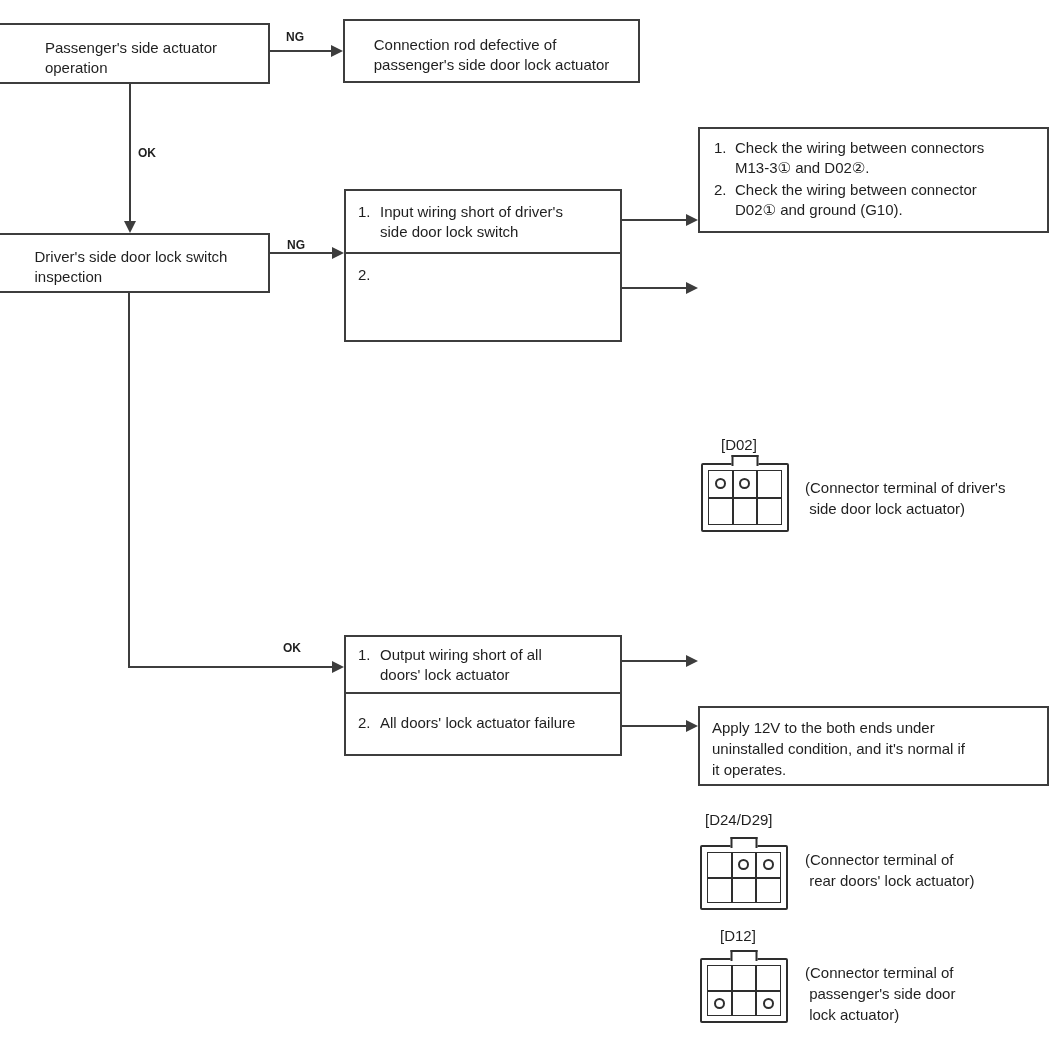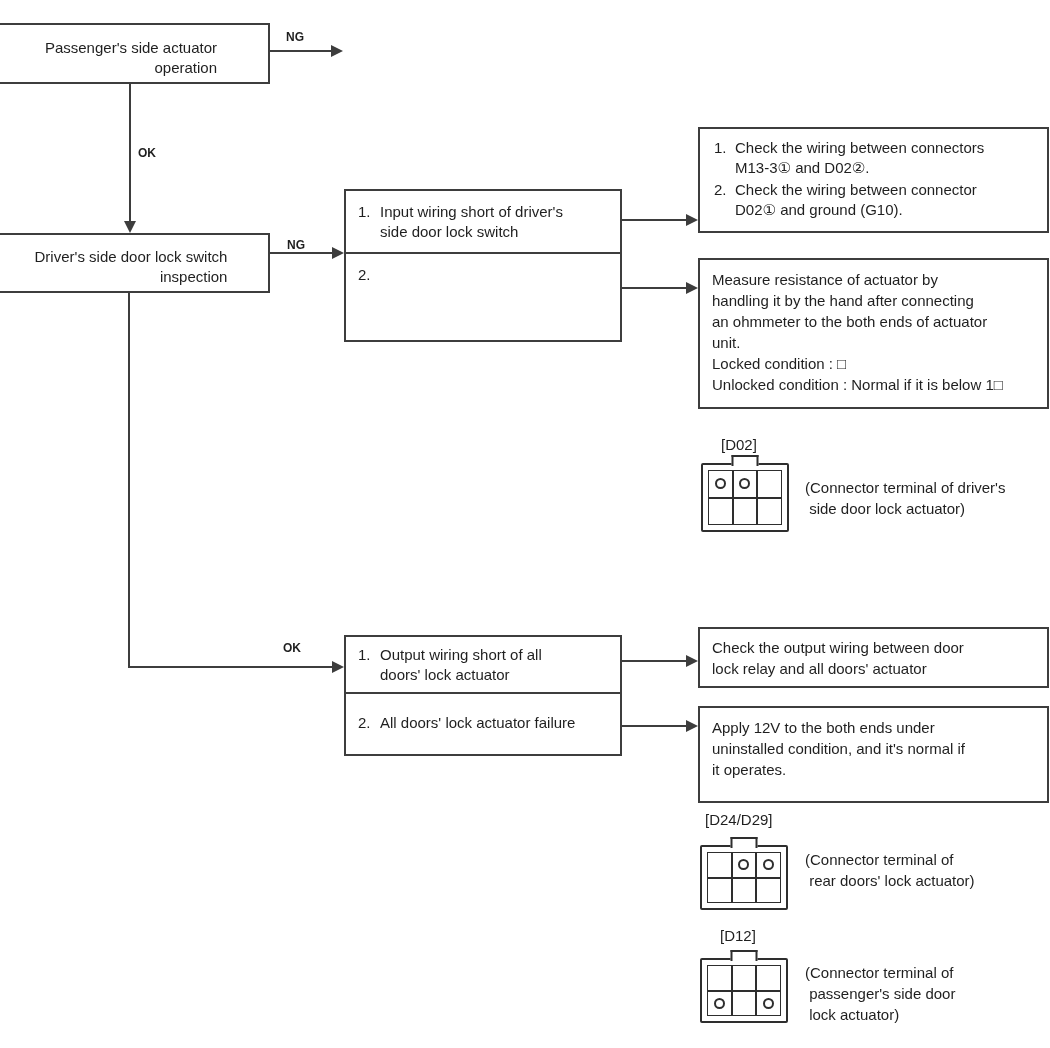--- a/index.html
+++ b/index.html
@@ -7,21 +7,21 @@
     position:relative; width:1050px; height:1048px; background:#ffffff;
     font-family:"Liberation Sans","DejaVu Sans",sans-serif;
     color:#1f1f1f; overflow:hidden;
   }
   .fbox {
     position:absolute; box-sizing:border-box;
     border:2px solid #3d3d3d; background:#ffffff;
     font-size:15px; line-height:20px;
   }
   .centerbox { display:flex; align-items:center; justify-content:center; }
-  .centerbox .lines { white-space:pre; text-align:right;margin-top:8px; }
+  .centerbox .lines { white-space:pre; text-align:left;margin-top:8px; }
   .lines { white-space:pre; }
   .splitbox { padding:0; }
   .section { box-sizing:border-box; display:flex; }
   .section.divided { border-bottom:2px solid #3d3d3d; }
   .item { display:flex; width:100%; }
   .num { flex:none; width:22px; }
   .edge-label { position:absolute; font-weight:bold; font-size:12px; line-height:16px; }
   .hline { position:absolute; height:2px; background:#3d3d3d; }
   .vline { position:absolute; width:2px; background:#3d3d3d; }
   .ahead-r { position:absolute; width:0; height:0;
@@ -50,20 +50,24 @@
 
   <div class="fbox centerbox" style="left:-8px; top:23px; width:278px; height:61px;">
     <div class="lines">Passenger's side actuator
 operation</div>
   </div>
 
   <span class="edge-label" style="left:286px; top:29px;">NG</span>
   <div class="hline" style="left:268px; top:50px; width:65px;"></div>
   <div class="ahead-r" style="left:331px; top:45px;"></div>
 
+  <div class="fbox centerbox" style="left:343px; top:19px; width:297px; height:64px;">
+    <div class="lines">Connection rod defective of
+passenger's side door lock actuator</div>
+  </div>
 
   <span class="edge-label" style="left:138px; top:145px;">OK</span>
   <div class="vline" style="left:129px; top:84px; height:138px;"></div>
   <div class="ahead-d" style="left:124px; top:221px;"></div>
 
   <div class="fbox centerbox" style="left:-8px; top:233px; width:278px; height:60px;">
     <div class="lines">Driver's side door lock switch
 inspection</div>
   </div>
 
@@ -97,28 +101,20 @@
       <span class="lines">Check the wiring between connectors
 M13-3① and D02②.</span>
     </div>
     <div class="item" style="margin-top:2px;">
       <span class="num" style="width:21px;">2.</span>
       <span class="lines">Check the wiring between connector
 D02① and ground (G10).</span>
     </div>
   </div>
 
-  <div class="fbox" style="left:698px; top:258px; width:351px; height:151px; padding:9px 4px 0 12px; line-height:21px;">
-    <div class="lines">Measure resistance of actuator by
-handling it by the hand after connecting
-an ohmmeter to the both ends of actuator
-unit.
-Locked condition : □
-Unlocked condition : Normal if it is below 1□</div>
-  </div>
 
   <span class="conn-label" style="left:721px; top:436px;">[D02]</span>
   <div class="conn" style="left:701px; top:463px; width:88px; height:69px;">
     <div class="tab"></div>
     <div class="grid">
       <div class="cell pin"></div>
       <div class="cell pin"></div>
       <div class="cell"></div>
       <div class="cell"></div>
       <div class="cell"></div>
@@ -147,26 +143,22 @@
         <span class="lines">All doors' lock actuator failure</span>
       </div>
     </div>
   </div>
 
   <div class="hline" style="left:622px; top:660px; width:64px;"></div>
   <div class="ahead-r" style="left:686px; top:655px;"></div>
   <div class="hline" style="left:622px; top:725px; width:64px;"></div>
   <div class="ahead-r" style="left:686px; top:720px;"></div>
 
-  <div class="fbox" style="left:698px; top:627px; width:351px; height:61px; padding:8px 4px 0 12px; line-height:21px;">
-    <div class="lines">Check the output wiring between door
-lock relay and all doors' actuator</div>
-  </div>
 
-  <div class="fbox" style="left:698px; top:706px; width:351px; height:97px; padding:9px 4px 0 12px; line-height:21px;">
+  <div class="fbox" style="left:698px; top:706px; width:351px; height:80px; padding:9px 4px 0 12px; line-height:21px;">
     <div class="lines">Apply 12V to the both ends under
 uninstalled condition, and it's normal if
 it operates.</div>
   </div>
 
   <span class="conn-label" style="left:705px; top:811px;">[D24/D29]</span>
   <div class="conn" style="left:700px; top:845px; width:88px; height:65px;">
     <div class="tab"></div>
     <div class="grid">
       <div class="cell"></div>

